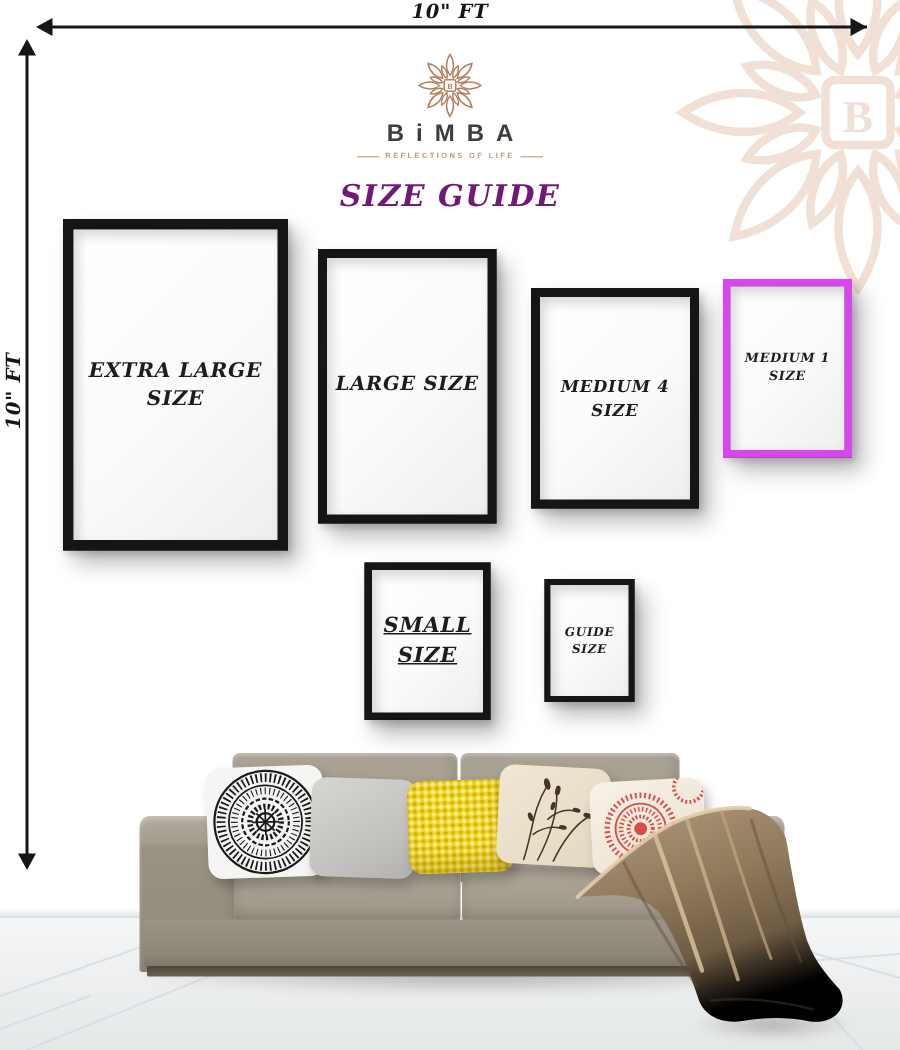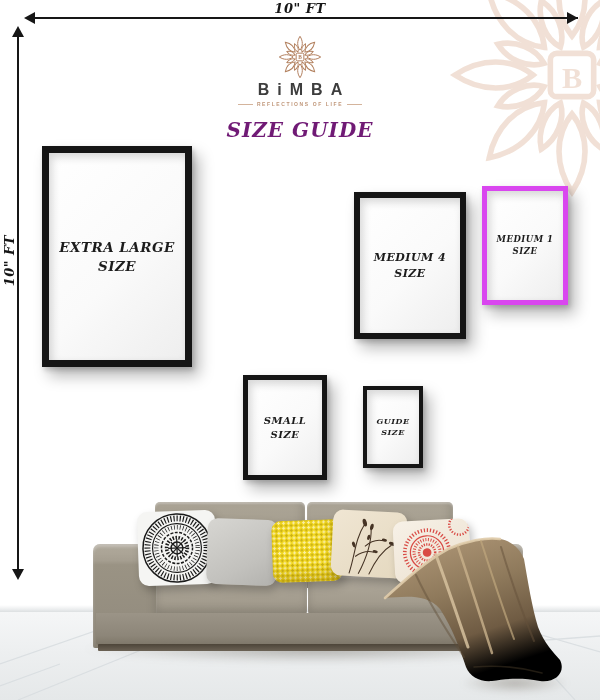--- a/index.html
+++ b/index.html
@@ -63,21 +63,21 @@
   .frame-label span:empty{display:none;}
   .f-xl{left:42px;top:146px;width:136px;height:207px;border:7px solid #151515;}
   .f-xl .frame-label{font-size:13.5px;}
   .f-l{left:212px;top:166px;width:107px;height:171px;border:6px solid #151515;}
   .f-l .frame-label{font-size:13px;}
   .f-m2{left:354px;top:192px;width:100px;height:135px;border:6px solid #151515;}
   .f-m2 .frame-label{font-size:11px;}
   .f-m1{left:482px;top:186px;width:76px;height:109px;border:5px solid #d946ef;}
   .f-m1 .frame-label{font-size:8.5px;}
   .f-s{left:243px;top:375px;width:74px;height:95px;border:5px solid #151515;}
-  .f-s .frame-label{font-size:10px;}
+  .f-s .frame-label{font-size:14px;text-decoration:underline;}
   .f-mini{left:363px;top:386px;width:52px;height:74px;border:4px solid #151515;}
   .f-mini .frame-label{font-size:8px;}
 
   
   .baseboard{position:absolute;left:0;top:605px;width:600px;height:7px;z-index:1;
     background:linear-gradient(180deg,#ffffff 0%,#eceeef 60%,#dcdfe1 100%);border-bottom:1px solid #d2d6d8;}
   .floor{position:absolute;left:0;top:612px;width:600px;height:88px;z-index:1;
     background:linear-gradient(180deg,#f5f6f7 0%,#edeff0 45%,#e5e8e9 100%);}
   .floor-lines{position:absolute;left:0;top:612px;width:600px;height:88px;z-index:1;}
 
@@ -210,20 +210,27 @@
       <span class="dash"></span>
     </div>
     <div class="heading">SIZE GUIDE</div>
   </div>
 
   <div class="frame f-xl">
     <div class="frame-inner">
       <div class="frame-label">
         <span>EXTRA LARGE</span>
           <span>SIZE</span>
+      </div>
+    </div>
+  </div>
+  <div class="frame f-l">
+    <div class="frame-inner">
+      <div class="frame-label">
+        <span>LARGE SIZE</span>
       </div>
     </div>
   </div>
   <div class="frame f-m2">
     <div class="frame-inner">
       <div class="frame-label">
         <span>MEDIUM 4</span>
           <span>SIZE</span>
       </div>
     </div>

